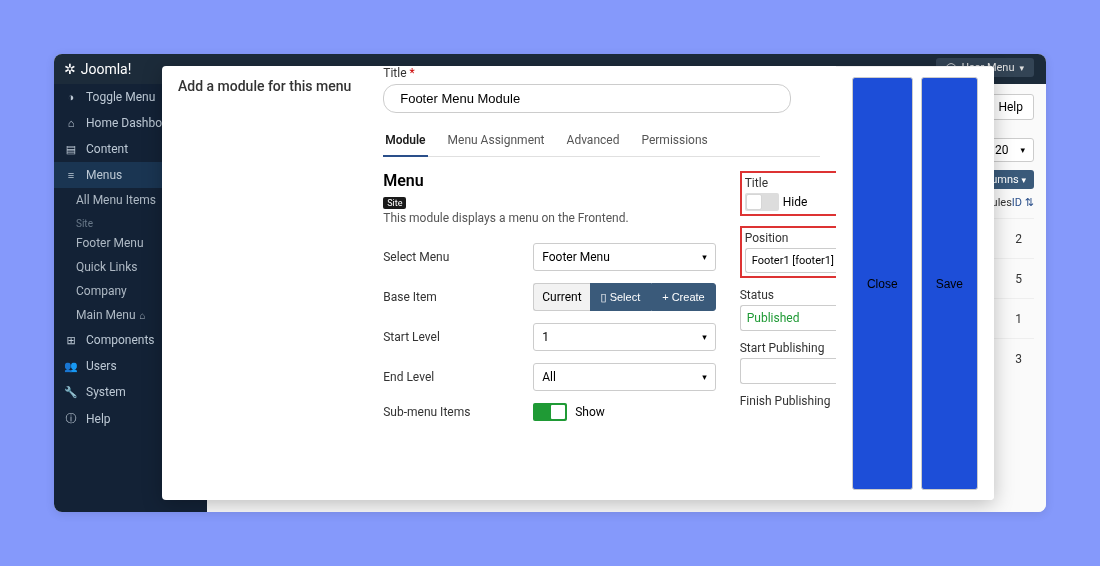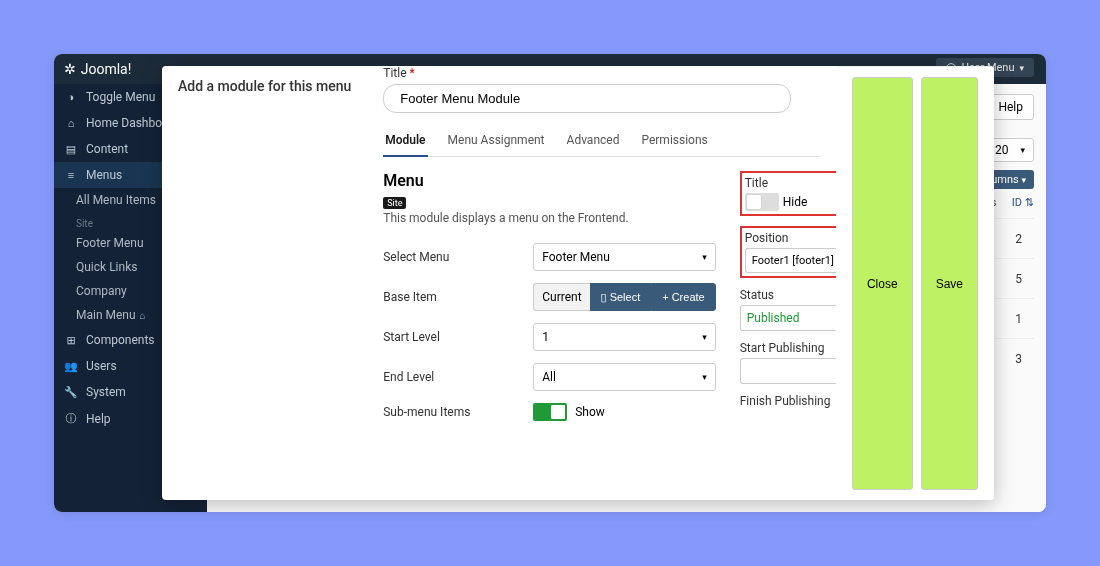--- a/index.html
+++ b/index.html
@@ -19,21 +19,21 @@
 .side-sub.sub2 { padding-left: 22px; }
 .side-sub .homeic { font-size: 10px; margin-left: 4px; }
 .side-caption { padding: 6px 10px 2px 22px; font-size: 10px; color: #6a7a8a; }
 .main { flex: 1; position: relative; background: #fafafa; }
 .toolbar-right { position: absolute; top: 10px; right: 12px; display: flex; gap: 6px; }
 .btn-light { background: #fff; border: 1px solid #ccc; border-radius: 3px; padding: 5px 10px; font-size: 12px; display: flex; align-items: center; gap: 4px; cursor: pointer; }
 .filter-row { position: absolute; top: 54px; right: 12px; display: flex; gap: 6px; }
 .select-box { background: #fff; border: 1px solid #ccc; border-radius: 3px; padding: 4px 8px; font-size: 12px; display: flex; align-items: center; gap: 12px; cursor: pointer; }
 .chev { font-size: 9px; }
 .cols-pill { position: absolute; top: 86px; right: 12px; background: #3a5a7a; color: #fff; border-radius: 3px; padding: 3px 8px; font-size: 11px; cursor: pointer; }
-.table-head { position: absolute; top: 112px; right: 12px; width: 80px; display: flex; justify-content: space-between; font-size: 11px; color: #333; }
+.table-head { position: absolute; top: 112px; right: 12px; width: 80px; display: flex; justify-content: flex-end; font-size: 11px; color: #333; }
 .table-head .sortlink { color: #2a4f8a; cursor: pointer; }
 .bg-rows { position: absolute; top: 134px; right: 12px; width: 80px; }
 .bg-cell { height: 40px; display: flex; align-items: center; justify-content: flex-end; padding-right: 12px; font-size: 12px; color: #333; border-top: 1px solid #eee; position: relative; }
 .bg-badge { position: absolute; left: -20px; background: #2a4f8a; color: #fff; font-size: 10px; padding: 2px 4px; border-radius: 2px; }
 .bg-label { position: absolute; left: -20px; top: 8px; font-size: 9px; color: #666; line-height: 10px; }
 
 .modal-overlay { position: absolute; inset: 0; background: rgba(0,0,0,0.0); }
 .modal { position: absolute; top: 12px; left: 108px; right: 52px; bottom: 12px; background: #fff; border-radius: 4px; box-shadow: 0 4px 20px rgba(0,0,0,0.25); display: flex; flex-direction: row; overflow: hidden; }
 .modal-header { padding: 12px 16px; font-size: 14px; font-weight: 500; color: #333; flex-shrink: 0; }
 .modal-body { flex: 1; padding: 0 16px; overflow: auto; }
@@ -74,21 +74,21 @@
 .pos-input .clr { color:#888; font-size:11px; cursor:pointer; }
 .pos-btn { width:24px; border:1px solid #ccc; border-radius:0 3px 3px 0; background:#fff; display:flex; align-items:center; justify-content:center; cursor:pointer; }
 .status-sel { display:flex; }
 .status-input { flex:1; border:1px solid #ccc; border-right:none; border-radius:3px 0 0 3px; padding:5px 6px; font-size:12px; color:#1f9a35; }
 .status-btn { width:24px; background:#1f9a35; border:1px solid #1f9a35; border-radius:0 3px 3px 0; display:flex; align-items:center; justify-content:center; color:#fff; cursor:pointer; }
 .date-row { display:flex; }
 .date-input { flex:1; border:1px solid #ccc; border-right:none; border-radius:3px 0 0 3px; padding:5px 6px; font-size:12px; min-height:26px; }
 .date-btn { width:28px; background:#3a5a7a; border:1px solid #3a5a7a; border-radius:0 3px 3px 0; display:flex; align-items:center; justify-content:center; color:#fff; cursor:pointer; }
 
 .modal-footer { padding: 10px 16px; border-top: 1px solid #eee; display: flex; justify-content: flex-end; gap: 8px; flex-shrink:0; background:#fff; }
-.foot-btn { background:#bef264; border:1px solid #ccc; border-radius:3px; padding:6px 14px; font-size:12px; cursor:pointer; }
+.foot-btn { background:#1d4ed8; border:1px solid #ccc; border-radius:3px; padding:6px 14px; font-size:12px; cursor:pointer; }
 </style>
 </head>
 <body>
 
 <div class="app-frame">
   <div class="topbar">
     <div class="brand">
       <span class="brand-icon">✲</span>
       <span>Joomla!</span>
     </div>

